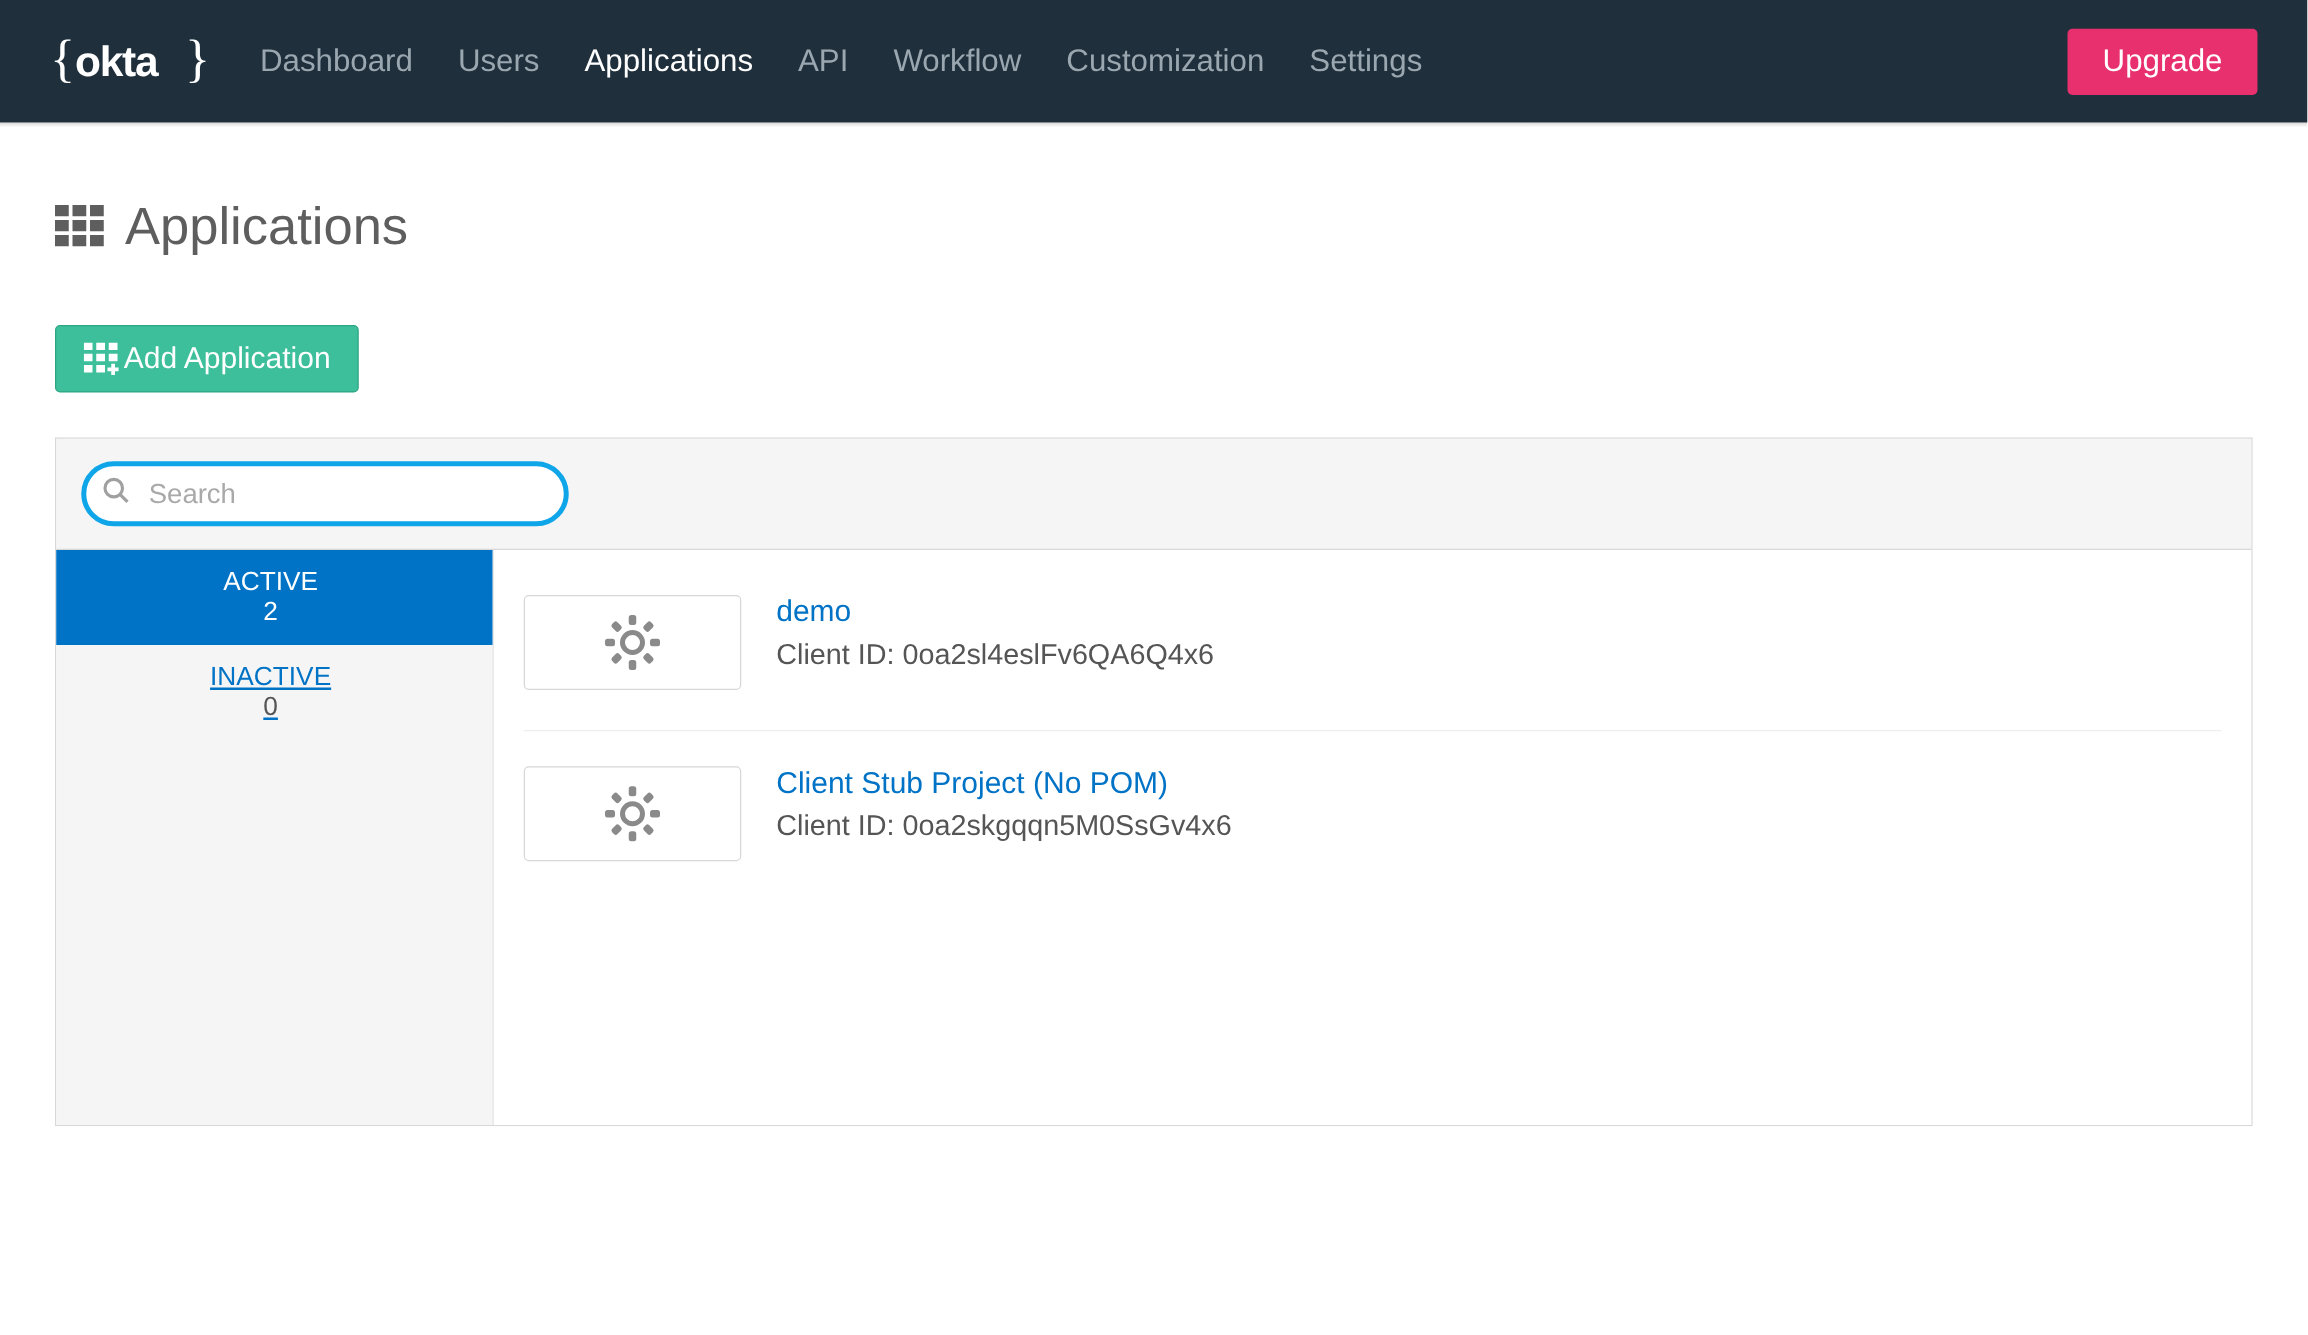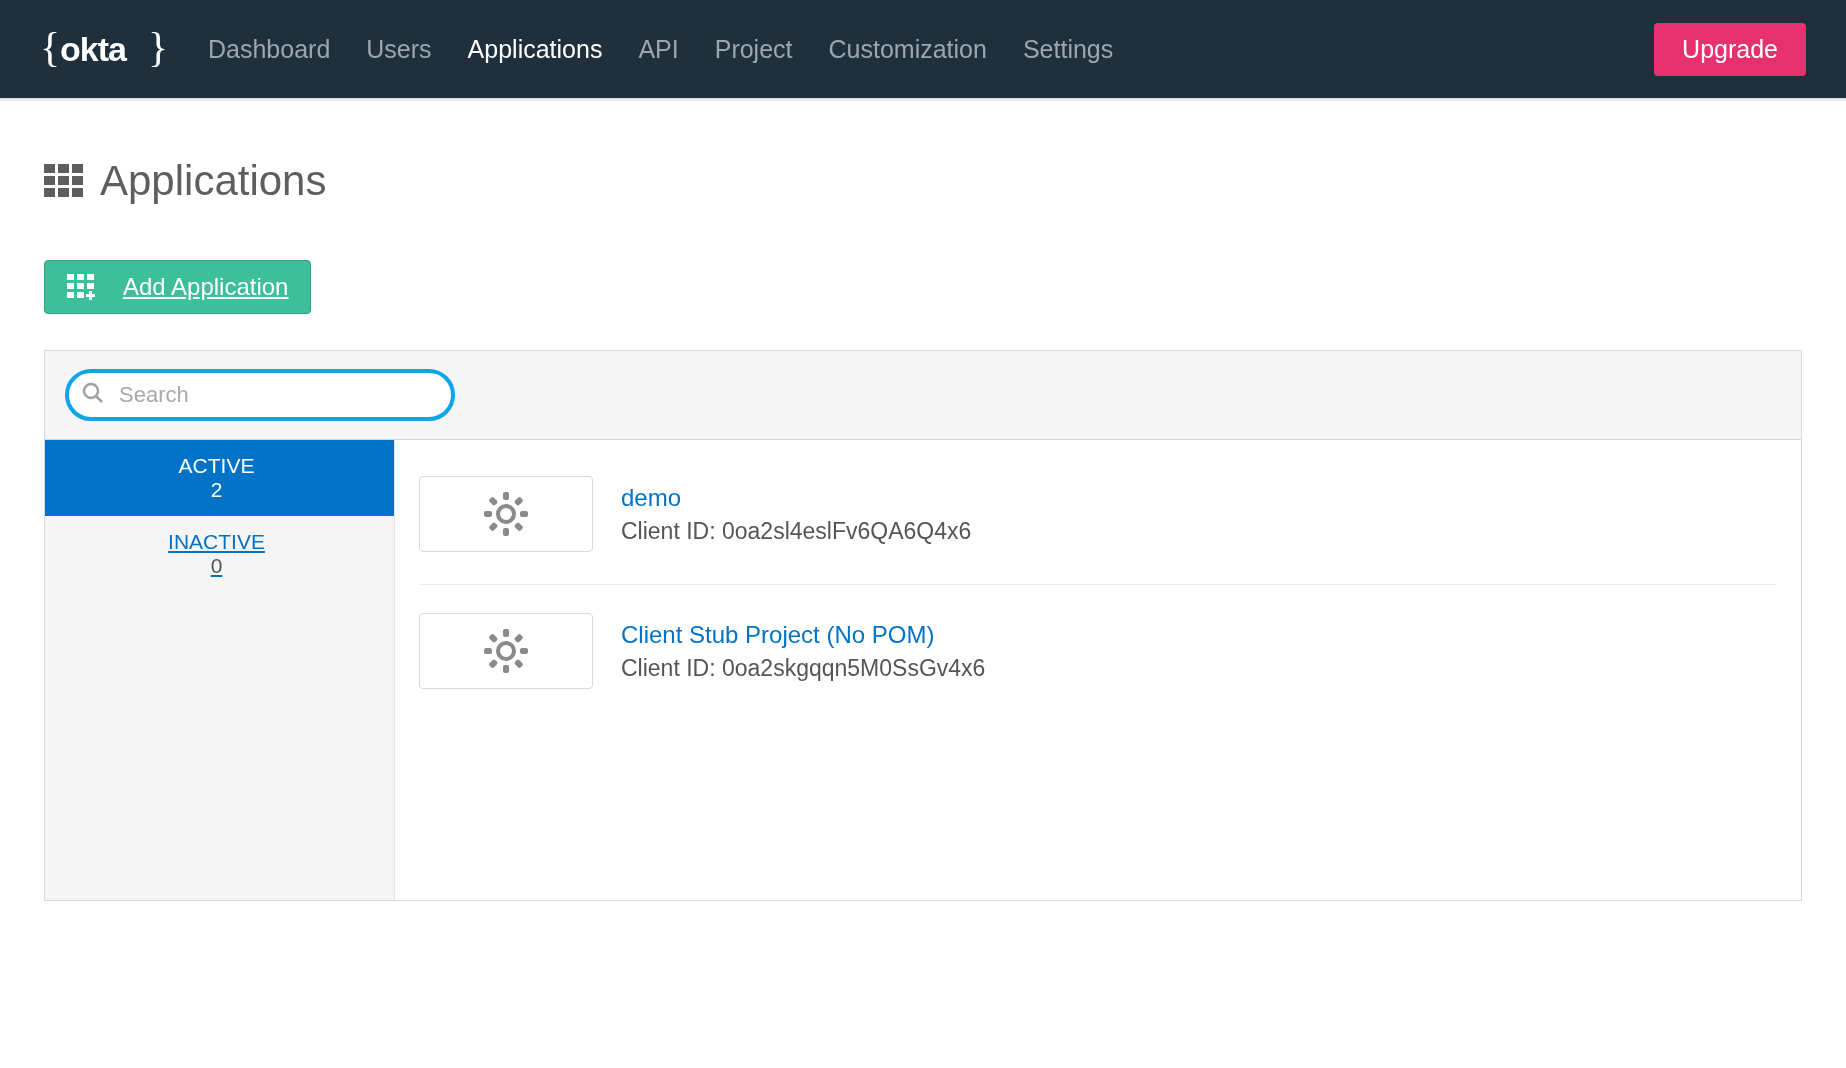--- a/index.html
+++ b/index.html
@@ -65,30 +65,29 @@
   }
   .page-title {
     font-size: 42px;
     font-weight: 300;
     color: #5e5e5e;
   }
 
   .add-btn {
     display: inline-flex;
     align-items: center;
-    gap: 28px;
+    gap: 4px;
     background: #3cbf9a;
     color: #fff;
     border: 1px solid #2da583;
     border-radius: 4px;
     font-size: 24px;
     padding: 12px 22px;
     cursor: pointer;
     margin-bottom: 36px;
-    text-decoration: underline;
   }
 
   
   .panel {
     border: 1px solid #d8d8d8;
     background: #f5f5f5;
   }
   .search-bar {
     padding: 18px 20px;
     border-bottom: 1px solid #d8d8d8;
@@ -154,21 +153,20 @@
   .status-item.inactive-row .count {
     color: #555;
   }
 
   .app-list {
     flex: 1;
     padding: 22px 24px;
   }
   .app-row {
     display: flex;
-    align-items: center;
     gap: 28px;
     padding: 14px 0 32px 0;
     border-bottom: 1px solid #eee;
     margin-bottom: 14px;
   }
   .app-row:last-child { border-bottom: none; margin-bottom: 0; padding-bottom: 14px; }
   .app-icon-box {
     width: 174px;
     height: 76px;
     border: 1px solid #d8d8d8;
@@ -200,21 +198,21 @@
       <text x="0" y="42" fill="#ffffff" font-family="Georgia, serif" font-size="42" font-weight="300">{</text>
       <text x="20" y="42" fill="#ffffff" font-family="Helvetica, Arial, sans-serif" font-size="34" font-weight="700" letter-spacing="-1">okta</text>
       <text x="108" y="42" fill="#ffffff" font-family="Georgia, serif" font-size="42" font-weight="300">}</text>
     </svg>
   </div>
   <div class="nav-items">
     <span class="nav-item">Dashboard</span>
     <span class="nav-item">Users</span>
     <span class="nav-item active">Applications</span>
     <span class="nav-item">API</span>
-    <span class="nav-item">Project</span>
+    <span class="nav-item">Workflow</span>
     <span class="nav-item">Customization</span>
     <span class="nav-item">Settings</span>
   </div>
   <button class="upgrade-btn">Upgrade</button>
 </div>
 <div class="nav-shadow"></div>
 
 <div class="page">
   <div class="page-title-row">
     <svg width="40" height="34" viewBox="0 0 40 34">

